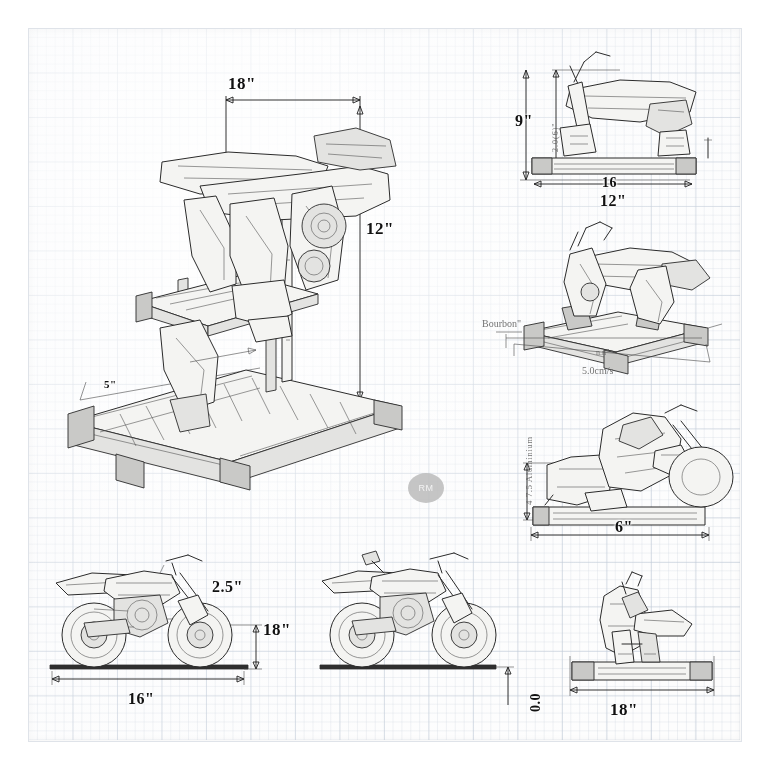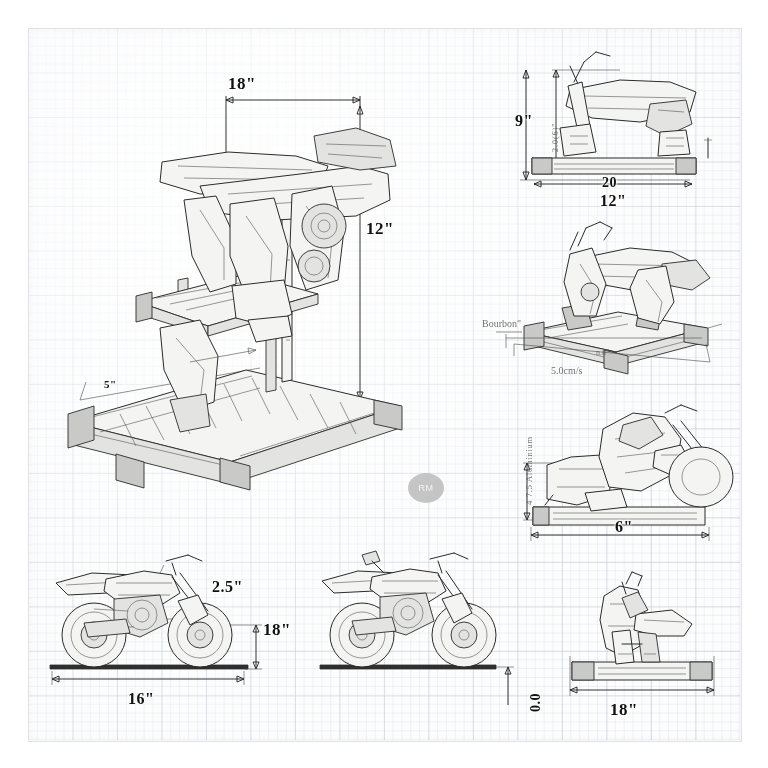--- a/index.html
+++ b/index.html
@@ -247,21 +247,21 @@
       <g>
         <path class="dim" d="M34 144 L192 144"></path>
         <path class="dim" d="M34 144 l7 -3 l0 6 z" fill="#1c1c1c"></path>
         <path class="dim" d="M192 144 l-7 -3 l0 6 z" fill="#1c1c1c"></path>
       </g>
     </svg>
   </div>
 
   <div class="dimlabel" style="left:515px;top:112px;font-size:16px;">9"</div>
   <div class="scribble rot90" style="left:551px;top:152px;font-size:8px;letter-spacing:1px;">2.0(6)"</div>
-  <div class="dimlabel" style="left:602px;top:175px;font-size:14px;">20</div>
+  <div class="dimlabel" style="left:602px;top:175px;font-size:14px;">16</div>
   <div class="dimlabel" style="left:600px;top:192px;font-size:16px;">12"</div>
 
   <div class="view" style="left:470px;top:220px;width:260px;height:160px;">
     <svg width="260" height="160" viewBox="0 0 260 160">
 
       <g>
         <path class="fillw" d="M56 112 L148 92 L236 108 L146 132 Z"></path>
         <path class="fillg" d="M56 112 L56 124 L146 146 L146 132 Z"></path>
         <path class="fillg" d="M146 132 L146 146 L236 122 L236 108 Z"></path>
         <path class="ln-t" d="M70 110 L152 96 M78 118 L158 104 M74 122 L146 140 M152 138 L228 118"></path>
@@ -296,21 +296,21 @@
         <path class="dimthin" d="M44 124 L240 142"></path>
         <path class="dimthin" d="M44 124 L44 136"></path>
         <path class="dimthin" d="M240 142 L236 124"></path>
         <path class="dimthin" d="M238 108 L252 104"></path>
       </g>
     </svg>
   </div>
 
   <div class="scribble" style="left:482px;top:318px;font-size:10px;">Bourbon"</div>
   <div class="scribble" style="left:596px;top:348px;font-size:8px;">n.n"</div>
-  <div class="scribble" style="left:551px;top:365px;font-size:10px;">5.0cm/s</div>
+  <div class="scribble" style="left:582px;top:365px;font-size:10px;">5.0cm/s</div>
 
   <div class="view" style="left:505px;top:395px;width:235px;height:165px;">
     <svg width="235" height="165" viewBox="0 0 235 165">
 
       <g>
         <path class="dim" d="M22 68 L22 125"></path>
         <path class="dim" d="M22 68 l-3 7 l6 0 z" fill="#1c1c1c"></path>
         <path class="dim" d="M22 125 l-3 -7 l6 0 z" fill="#1c1c1c"></path>
         <path class="dimthin" d="M18 68 L70 68"></path>
         <path class="dimthin" d="M18 125 L70 125"></path>

